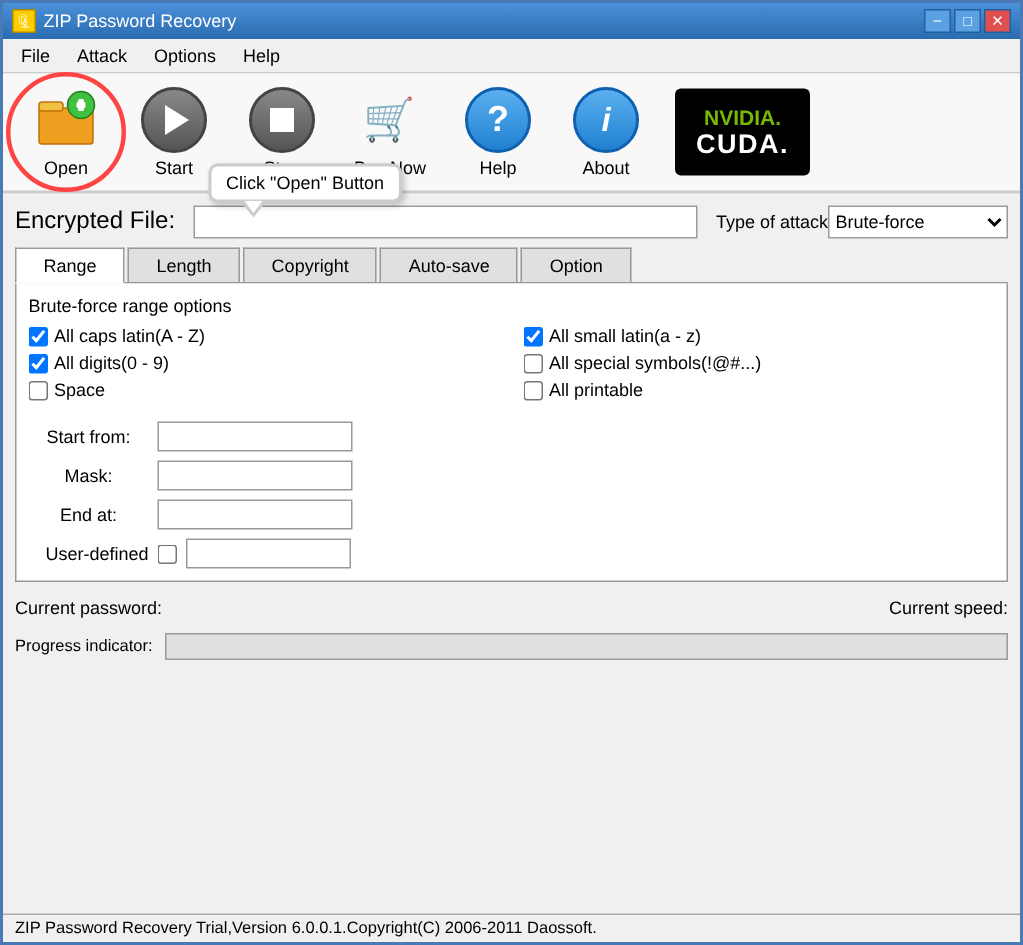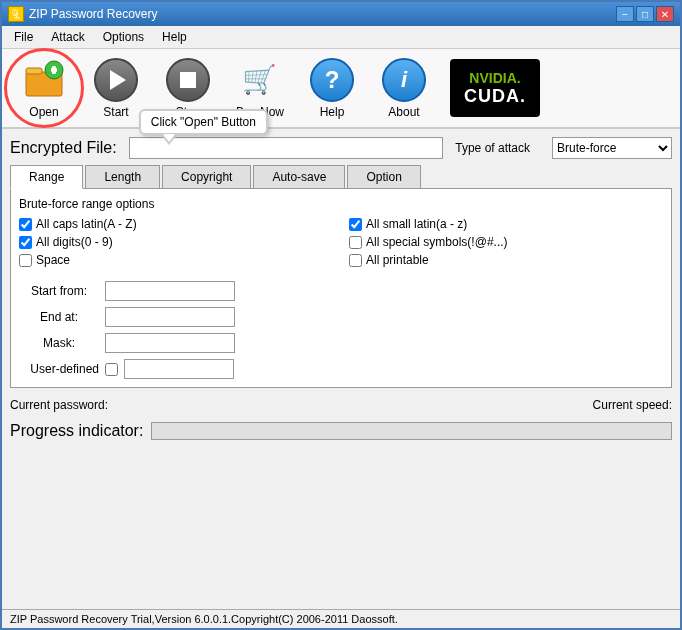--- a/index.html
+++ b/index.html
@@ -214,21 +214,21 @@
       left: 22px;
       width: 0;
       height: 0;
       border-left: 6px solid transparent;
       border-right: 6px solid transparent;
       border-top: 8px solid white;
     }
     .attack-type {
       display: flex;
       align-items: center;
-      gap: 22px;
+      gap: 0;
       white-space: nowrap;
     }
     .attack-label { font-size: 12px; }
     .attack-select {
       width: 120px;
       height: 22px;
       border: 1px solid #999;
       font-size: 12px;
       background: white;
     }
@@ -373,21 +373,21 @@
       justify-content: space-between;
       padding: 4px 0;
       font-size: 12px;
     }
     .progress-row {
       display: flex;
       align-items: center;
       gap: 8px;
       margin-bottom: 4px;
     }
-    .progress-label { font-size: 16px; white-space: nowrap; }
+    .progress-label { font-size: 11px; white-space: nowrap; }
     .progress-bar-container {
       flex: 1;
       height: 18px;
       background: #e0e0e0;
       border: 1px solid #999;
     }
     .progress-bar {
       height: 100%;
       background: #a0c0e0;
       width: 0%;
@@ -599,25 +599,25 @@
                 <input type="checkbox" style=""> All printable
               </label>
             </div>
           </div>
           <div class="brute-right">
             <div class="field-row">
               <span class="field-label">Start from:</span>
               <input type="text" class="field-input" style="">
             </div>
             <div class="field-row">
-              <span class="field-label">End at:</span>
+              <span class="field-label">Mask:</span>
               <input type="text" class="field-input" style="">
             </div>
             <div class="field-row">
-              <span class="field-label">Mask:</span>
+              <span class="field-label">End at:</span>
               <input type="text" class="field-input" style="">
             </div>
             <div class="user-defined-row">
               <span class="user-defined-label">User-defined</span>
               <input type="checkbox" class="user-defined-cb" style="">
               <input type="text" class="user-defined-input" style="">
             </div>
           </div>
         </div>
       </div>

